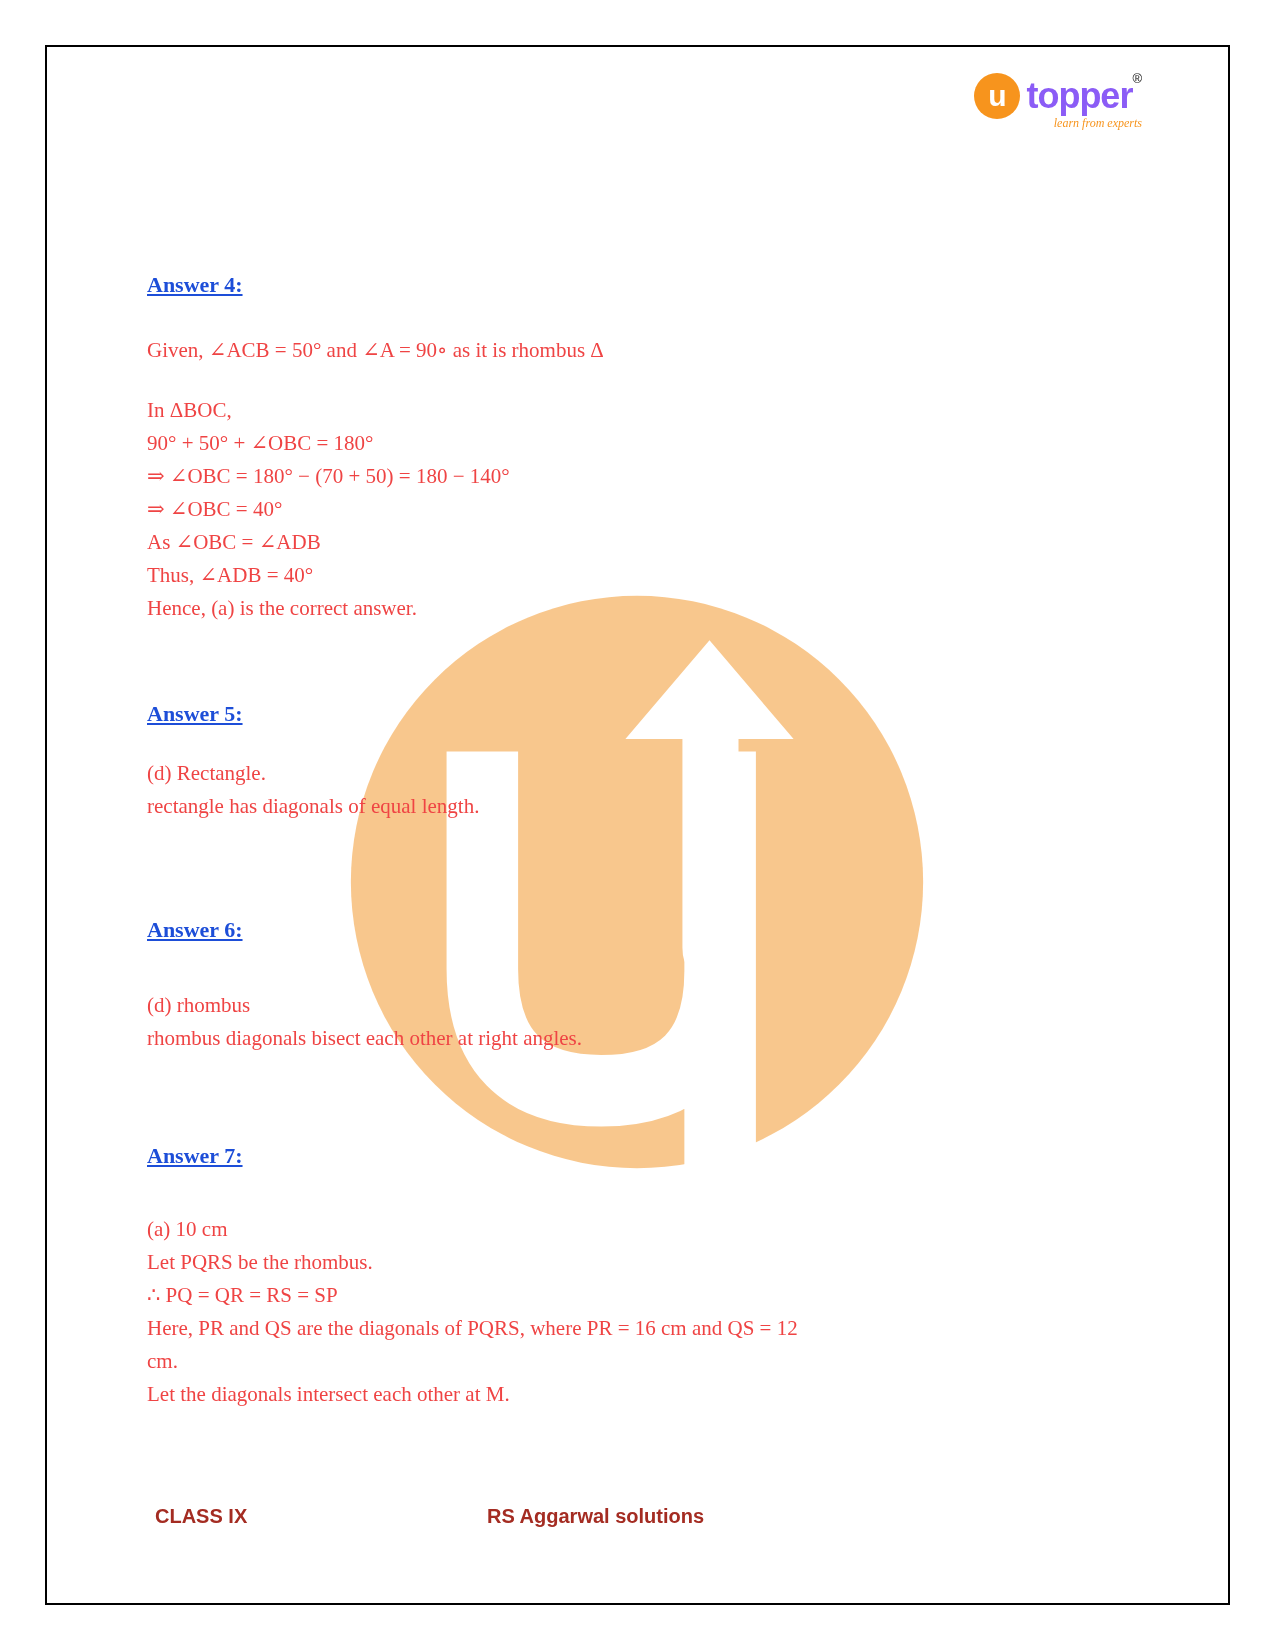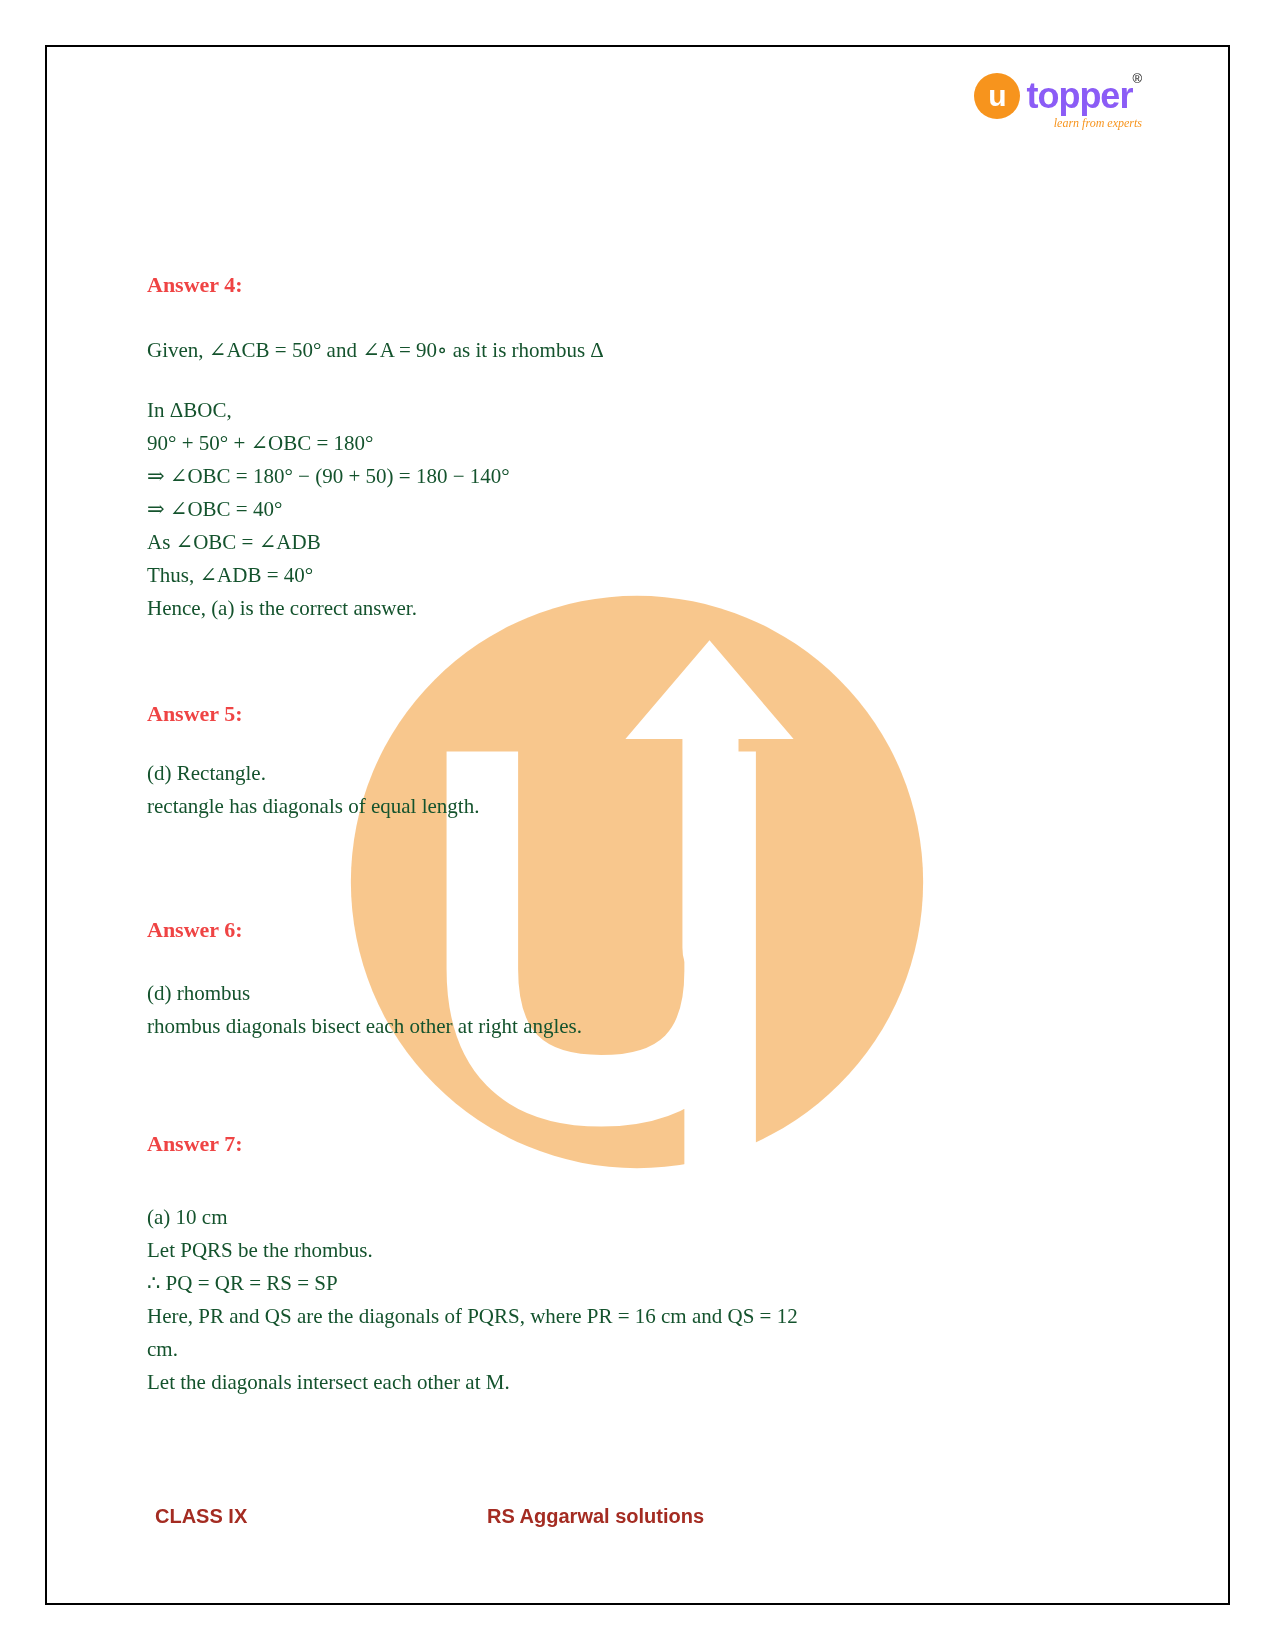--- a/index.html
+++ b/index.html
@@ -54,31 +54,31 @@
     position:absolute; right:0; bottom:-12px;
     font-style:italic; font-size:12px; color:#f7941d;
     font-family:"Liberation Serif",serif; white-space:nowrap;
   }
   
   .content {
     position:absolute; left:100px; right:100px; top:225px;
     z-index:4;
   }
   .answer-heading {
-    font-weight:bold; font-size:22px; color:#ef4444;
+    font-weight:bold; font-size:22px; color:#1d4ed8;text-decoration:underline;
   }
   .line {
-    font-size:21px; line-height:33px; color:#14532d;
+    font-size:21px; line-height:33px; color:#ef4444;
   }
   .sec4 .answer-heading { margin-bottom:36px; }
   .sec4 .given { margin-bottom:27px; }
   .sec5 { margin-top:76px; }
   .sec5 .answer-heading { margin-bottom:30px; }
   .sec6 { margin-top:94px; }
-  .sec6 .answer-heading { margin-bottom:34px; }
+  .sec6 .answer-heading { margin-bottom:46px; }
   .sec7 { margin-top:88px; }
   .sec7 .answer-heading { margin-bottom:44px; }
   
   .footer {
     position:absolute; left:100px; right:100px; top:1458px;
     font-family:"Liberation Sans",sans-serif;
     font-weight:bold; font-size:20px; color:#a42c22;
     z-index:4;
   }
   .footer .class-label { position:absolute; left:8px; }
@@ -107,21 +107,21 @@
     </div>
   </div>
 
   <div class="content">
 
     <section class="sec4">
       <div class="answer-heading">Answer 4:</div>
       <div class="line given">Given, ∠ACB = 50° and ∠A = 90∘ as it is rhombus Δ</div>
       <div class="line">In ΔBOC,</div>
       <div class="line">90° + 50° + ∠OBC = 180°</div>
-      <div class="line">⇒ ∠OBC = 180° − (90 + 50) = 180 − 140°</div>
+      <div class="line">⇒ ∠OBC = 180° − (70 + 50) = 180 − 140°</div>
       <div class="line">⇒ ∠OBC = 40°</div>
       <div class="line">As ∠OBC = ∠ADB</div>
       <div class="line">Thus, ∠ADB = 40°</div>
       <div class="line">Hence, (a) is the correct answer.</div>
     </section>
 
     <section class="sec5">
       <div class="answer-heading">Answer 5:</div>
       <div class="line">(d) Rectangle.</div>
       <div class="line">rectangle has diagonals of equal length.</div>

